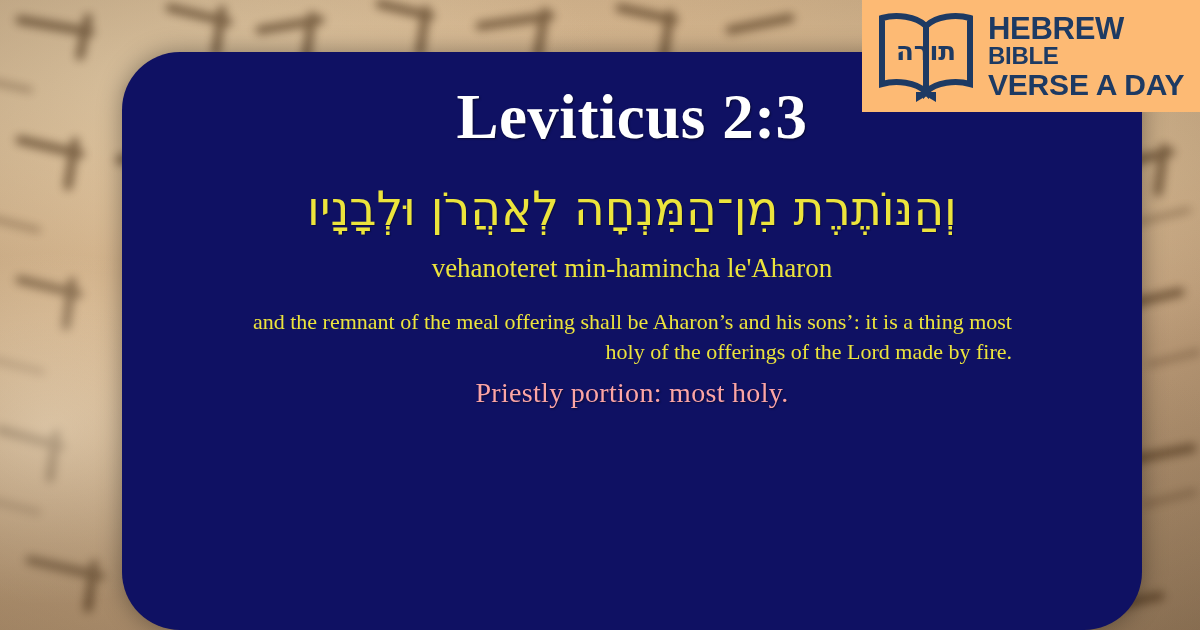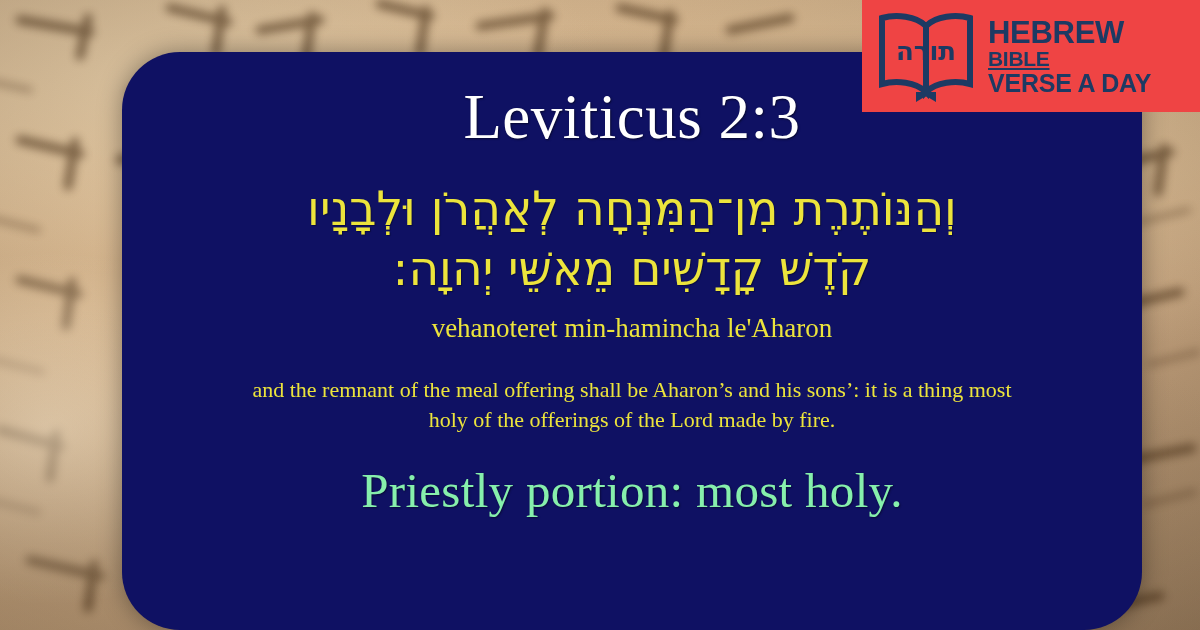--- a/index.html
+++ b/index.html
@@ -70,21 +70,21 @@
     top: 0;
     padding: 0 40px;
     text-align: center;
     box-sizing: border-box;
   }
 
   .verse-title {
     color: #ffffff;
     font-size: 63px;
     line-height: 1;
-    font-weight: normal;
+    font-weight: bold;
     letter-spacing: .5px;
     margin: 0;
     padding-top: 34px;
     text-shadow: 1px 1px 2px rgba(0,0,0,.5);
   }
 
   .hebrew-block {
     margin-top: 30px;
     color: #ece43c;
     font-family: "DejaVu Sans", "Liberation Sans", sans-serif;
@@ -100,44 +100,45 @@
   .translit {
     margin-top: 12px;
     color: #ece43c;
     font-size: 27px;
     line-height: 1.33;
     font-weight: normal;
   }
   .translit-line { display: block; }
 
   .english {
-    margin-top: 28px;
+    margin-top: 20px;
     color: #ece43c;
     font-size: 22px;
     line-height: 1.35;
     padding: 0 90px;
+    text-align: right;
   }
 
   .tagline {
-    margin-top: 29px;
-    color: #86efac;
-    font-size: 49px;
+    margin-top: 12px;
+    color: #fca5a5;
+    font-size: 28px;
     line-height: 1.1;
     letter-spacing: .3px;
     text-shadow: 1px 1px 2px rgba(0,0,0,.45);
   }
 
   
   .logo-badge {
     position: absolute;
     left: 862px;
     top: 0px;
     width: 338px;
     height: 112px;
-    background: #ef4444;
+    background: #fdba74;
     display: flex;
     align-items: center;
     padding-left: 10px;
     box-sizing: border-box;
   }
   .logo-book {
     width: 108px;
     height: 96px;
     flex: 0 0 auto;
     position: relative;
@@ -146,22 +147,22 @@
   .logo-words {
     margin-left: 8px;
     color: #1d3a63;
     font-family: "Liberation Sans", "DejaVu Sans", sans-serif;
     font-weight: bold;
     line-height: 1.0;
     text-align: left;
   }
   .logo-words span { display: block; }
   .logo-l1 { font-size: 31px; letter-spacing: -0.3px; }
-  .logo-l2 { font-size: 21px; letter-spacing: -0.3px; text-decoration: underline; }
-  .logo-l3 { font-size: 25px; letter-spacing: -0.2px; margin-top: 2px; }
+  .logo-l2 { font-size: 24px; letter-spacing: -0.3px; }
+  .logo-l3 { font-size: 30px; letter-spacing: -0.2px; margin-top: 2px; }
 </style>
 </head>
 <body>
 
 <div id="stage">
 
   <div class="bg-base"></div>
   <svg class="bg-marks" width="1280" height="710" viewBox="0 0 1280 710" preserveAspectRatio="none">
     <g stroke="#4a3118" stroke-linecap="round" fill="none" opacity="0.72">
       <g stroke-width="9">
@@ -233,21 +234,20 @@
   <div class="bg-glow"></div>
   <div class="bg-vignette"></div>
 
   <div class="verse-card">
     <div class="verse-card-inner">
 
       <div class="verse-title">Leviticus 2:3</div>
 
       <div class="hebrew-block">
         <span class="hebrew-line">וְהַנּוֹתֶרֶת מִן־הַמִּנְחָה לְאַהֲרֹן וּלְבָנָיו</span>
-        <span class="hebrew-line">קֹדֶשׁ קָדָשִׁים מֵאִשֵּׁי יְהוָה:</span>
       </div>
 
       <div class="translit">
         <span class="translit-line">vehanoteret min-hamincha le'Aharon</span>
       </div>
 
       <div class="english">and the remnant of the meal offering shall be Aharon’s and his sons’: it is a thing most holy of the offerings of the Lord made by fire.</div>
 
       <div class="tagline">Priestly portion: most holy.</div>
 

